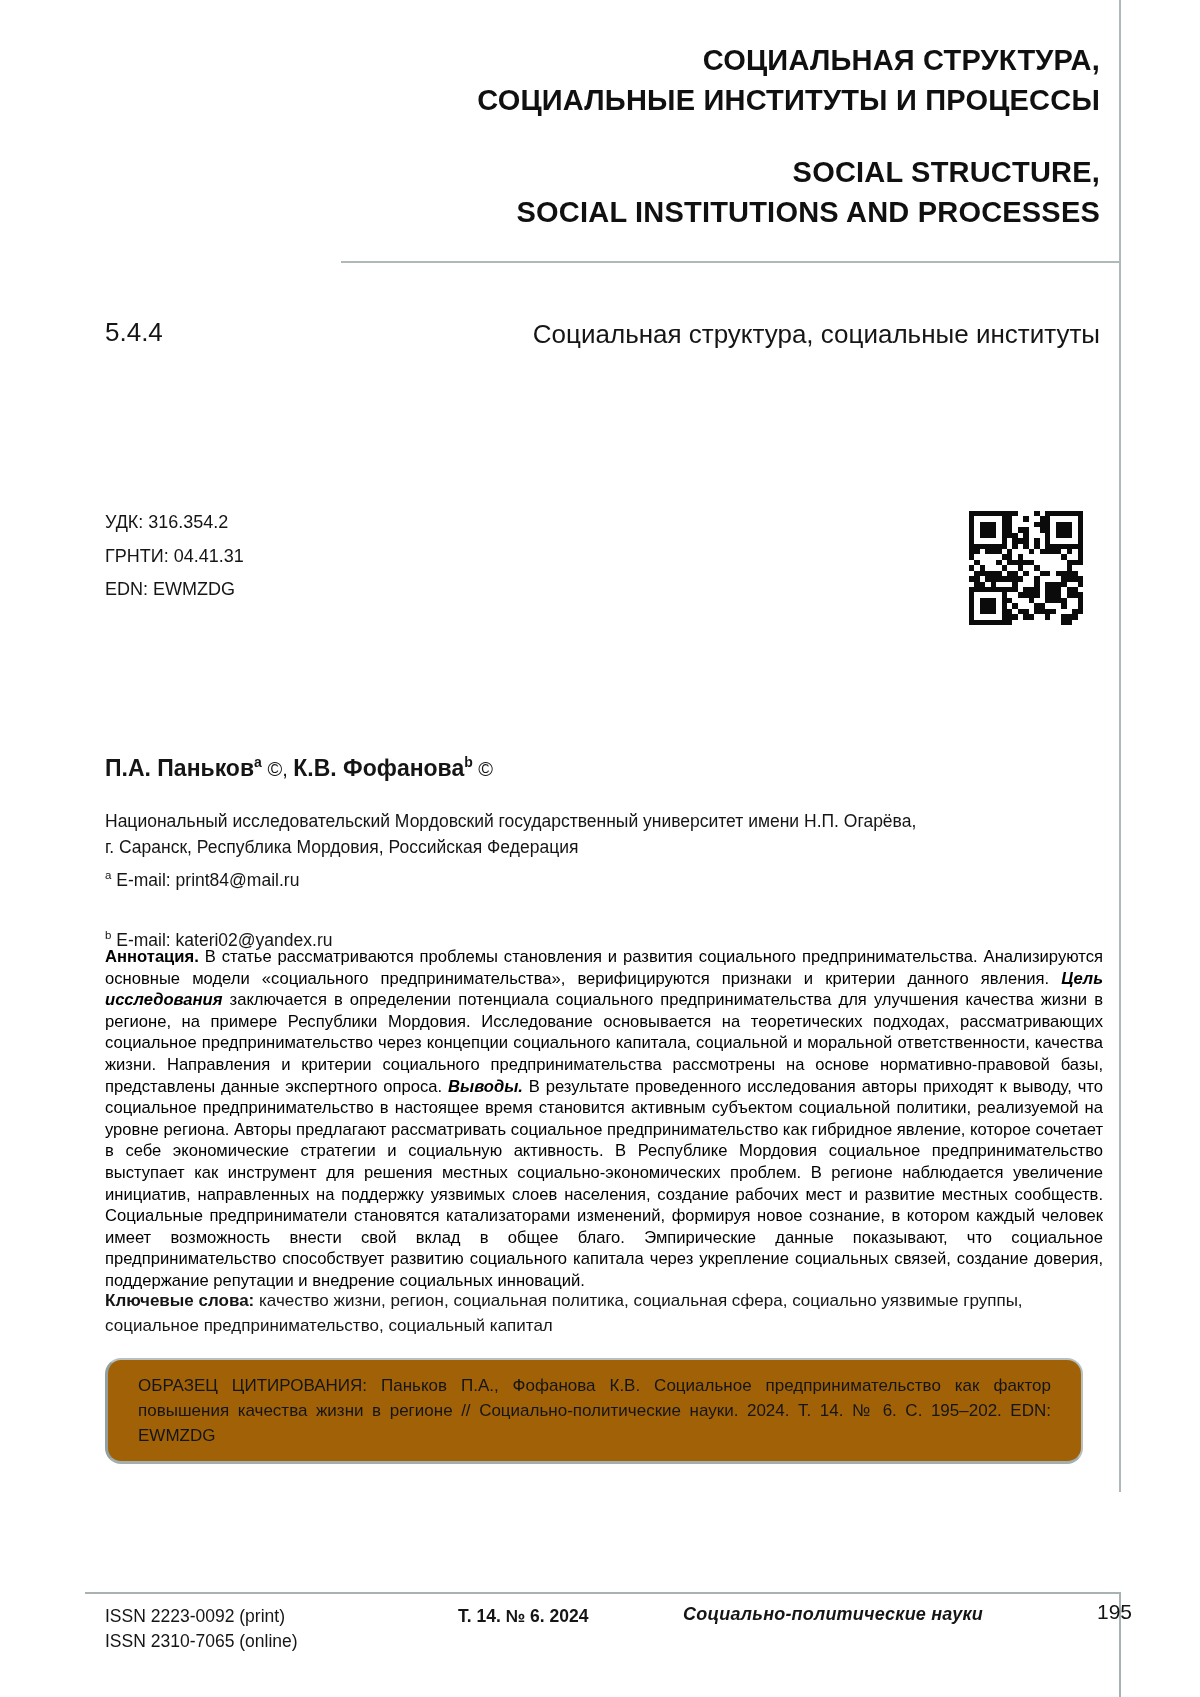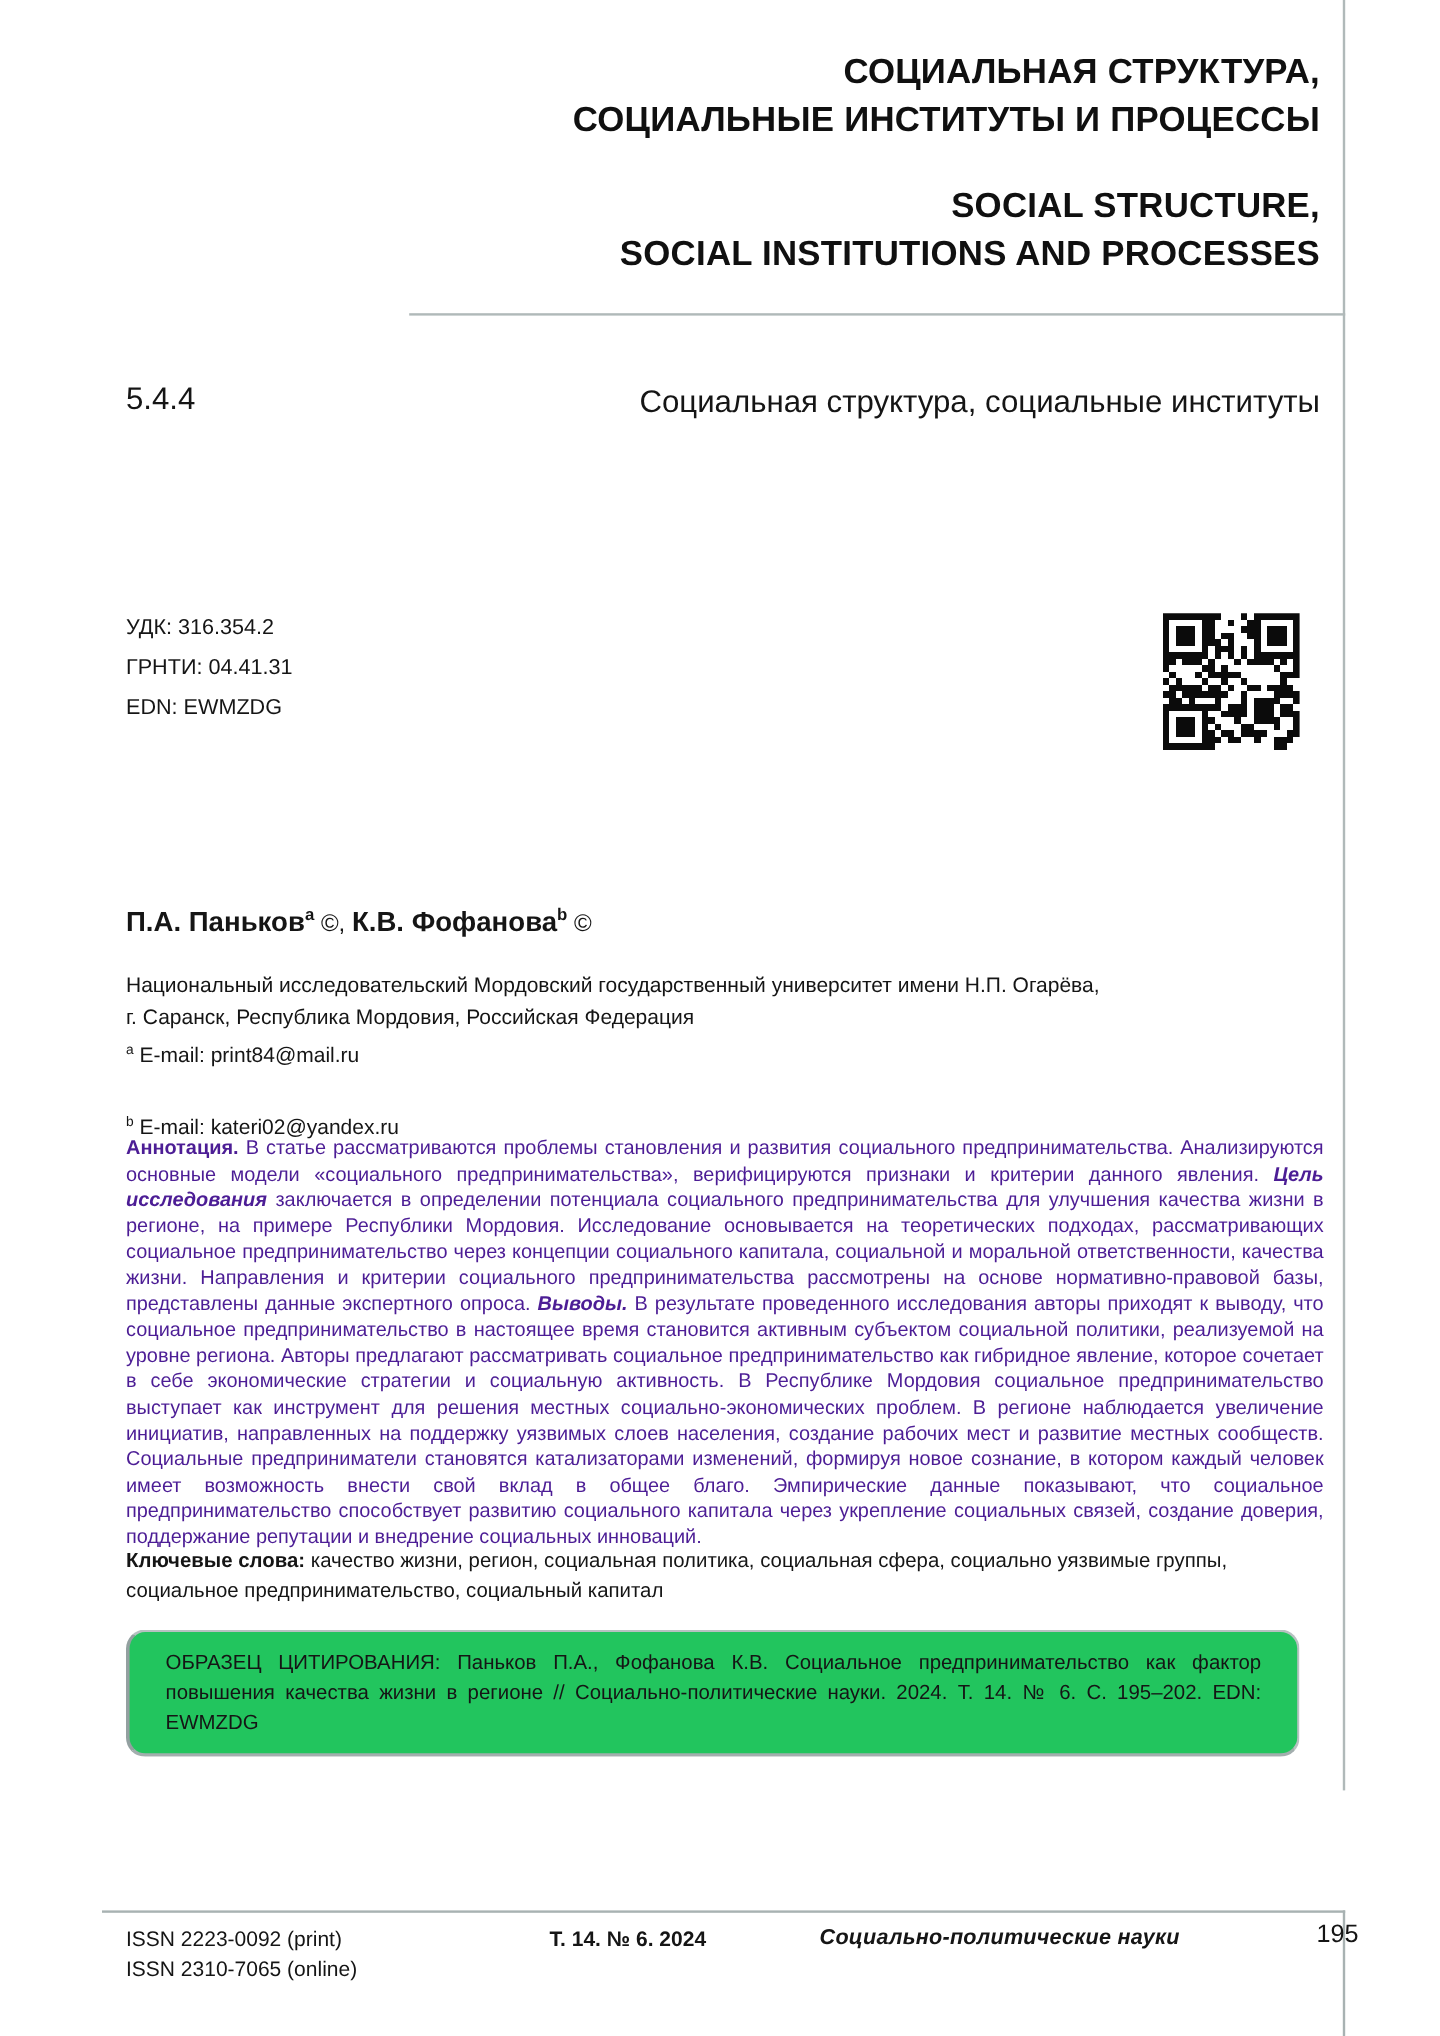--- a/index.html
+++ b/index.html
@@ -37,30 +37,30 @@
   .authors sup { font-size:14px; font-weight:700; }
   .authors .mark { font-weight:400; font-size:20px; }
   .affil { position:absolute; left:105px; top:808px; font-size:17.5px; line-height:26px; }
   .email { position:absolute; left:105px; font-size:17.5px; }
   .email sup { font-size:11.5px; }
   .email-a { top:869px; }
   .email-b { top:901px;margin-top:28px; }
 
   
   .abstract { position:absolute; left:105px; top:946px; width:998px;
-              font-size:16.6px; line-height:21.6px; text-align:justify; color:#4c1d95; }
+              font-size:16.6px; line-height:21.6px; text-align:justify; color:#000000; }
   .abstract .lbl { font-weight:700; }
   .abstract .em  { font-weight:700; font-style:italic; }
   .keywords { position:absolute; left:105px; top:1288px; width:998px;
               font-size:17px; line-height:25px; }
   .keywords .lbl { font-weight:700; }
 
   
   .cite-box { position:absolute; left:105px; top:1358px; width:978px; min-height:80px;
-              background:#22c55e; border:2px solid #b7c1c1; border-left:3px solid #93a0a0;
+              background:#a16207; border:2px solid #b7c1c1; border-left:3px solid #93a0a0;
               border-bottom:3px solid #a3aeae; border-radius:16px;
               padding:13px 30px 13px 30px; font-size:17px; line-height:25px; text-align:justify; }
 
   
   .ftr-issn    { position:absolute; left:105px; top:1604px; font-size:17.5px; line-height:25px; }
   .ftr-vol     { position:absolute; left:458px; top:1606px; font-size:17.5px; font-weight:600; }
   .ftr-journal { position:absolute; left:683px; top:1604px; font-size:18px;
                  font-style:italic; font-weight:700; letter-spacing:.2px; }
   .ftr-page    { position:absolute; left:1052px; top:1600px; font-size:21px; font-weight:400;margin-left:45px; }
 </style>

